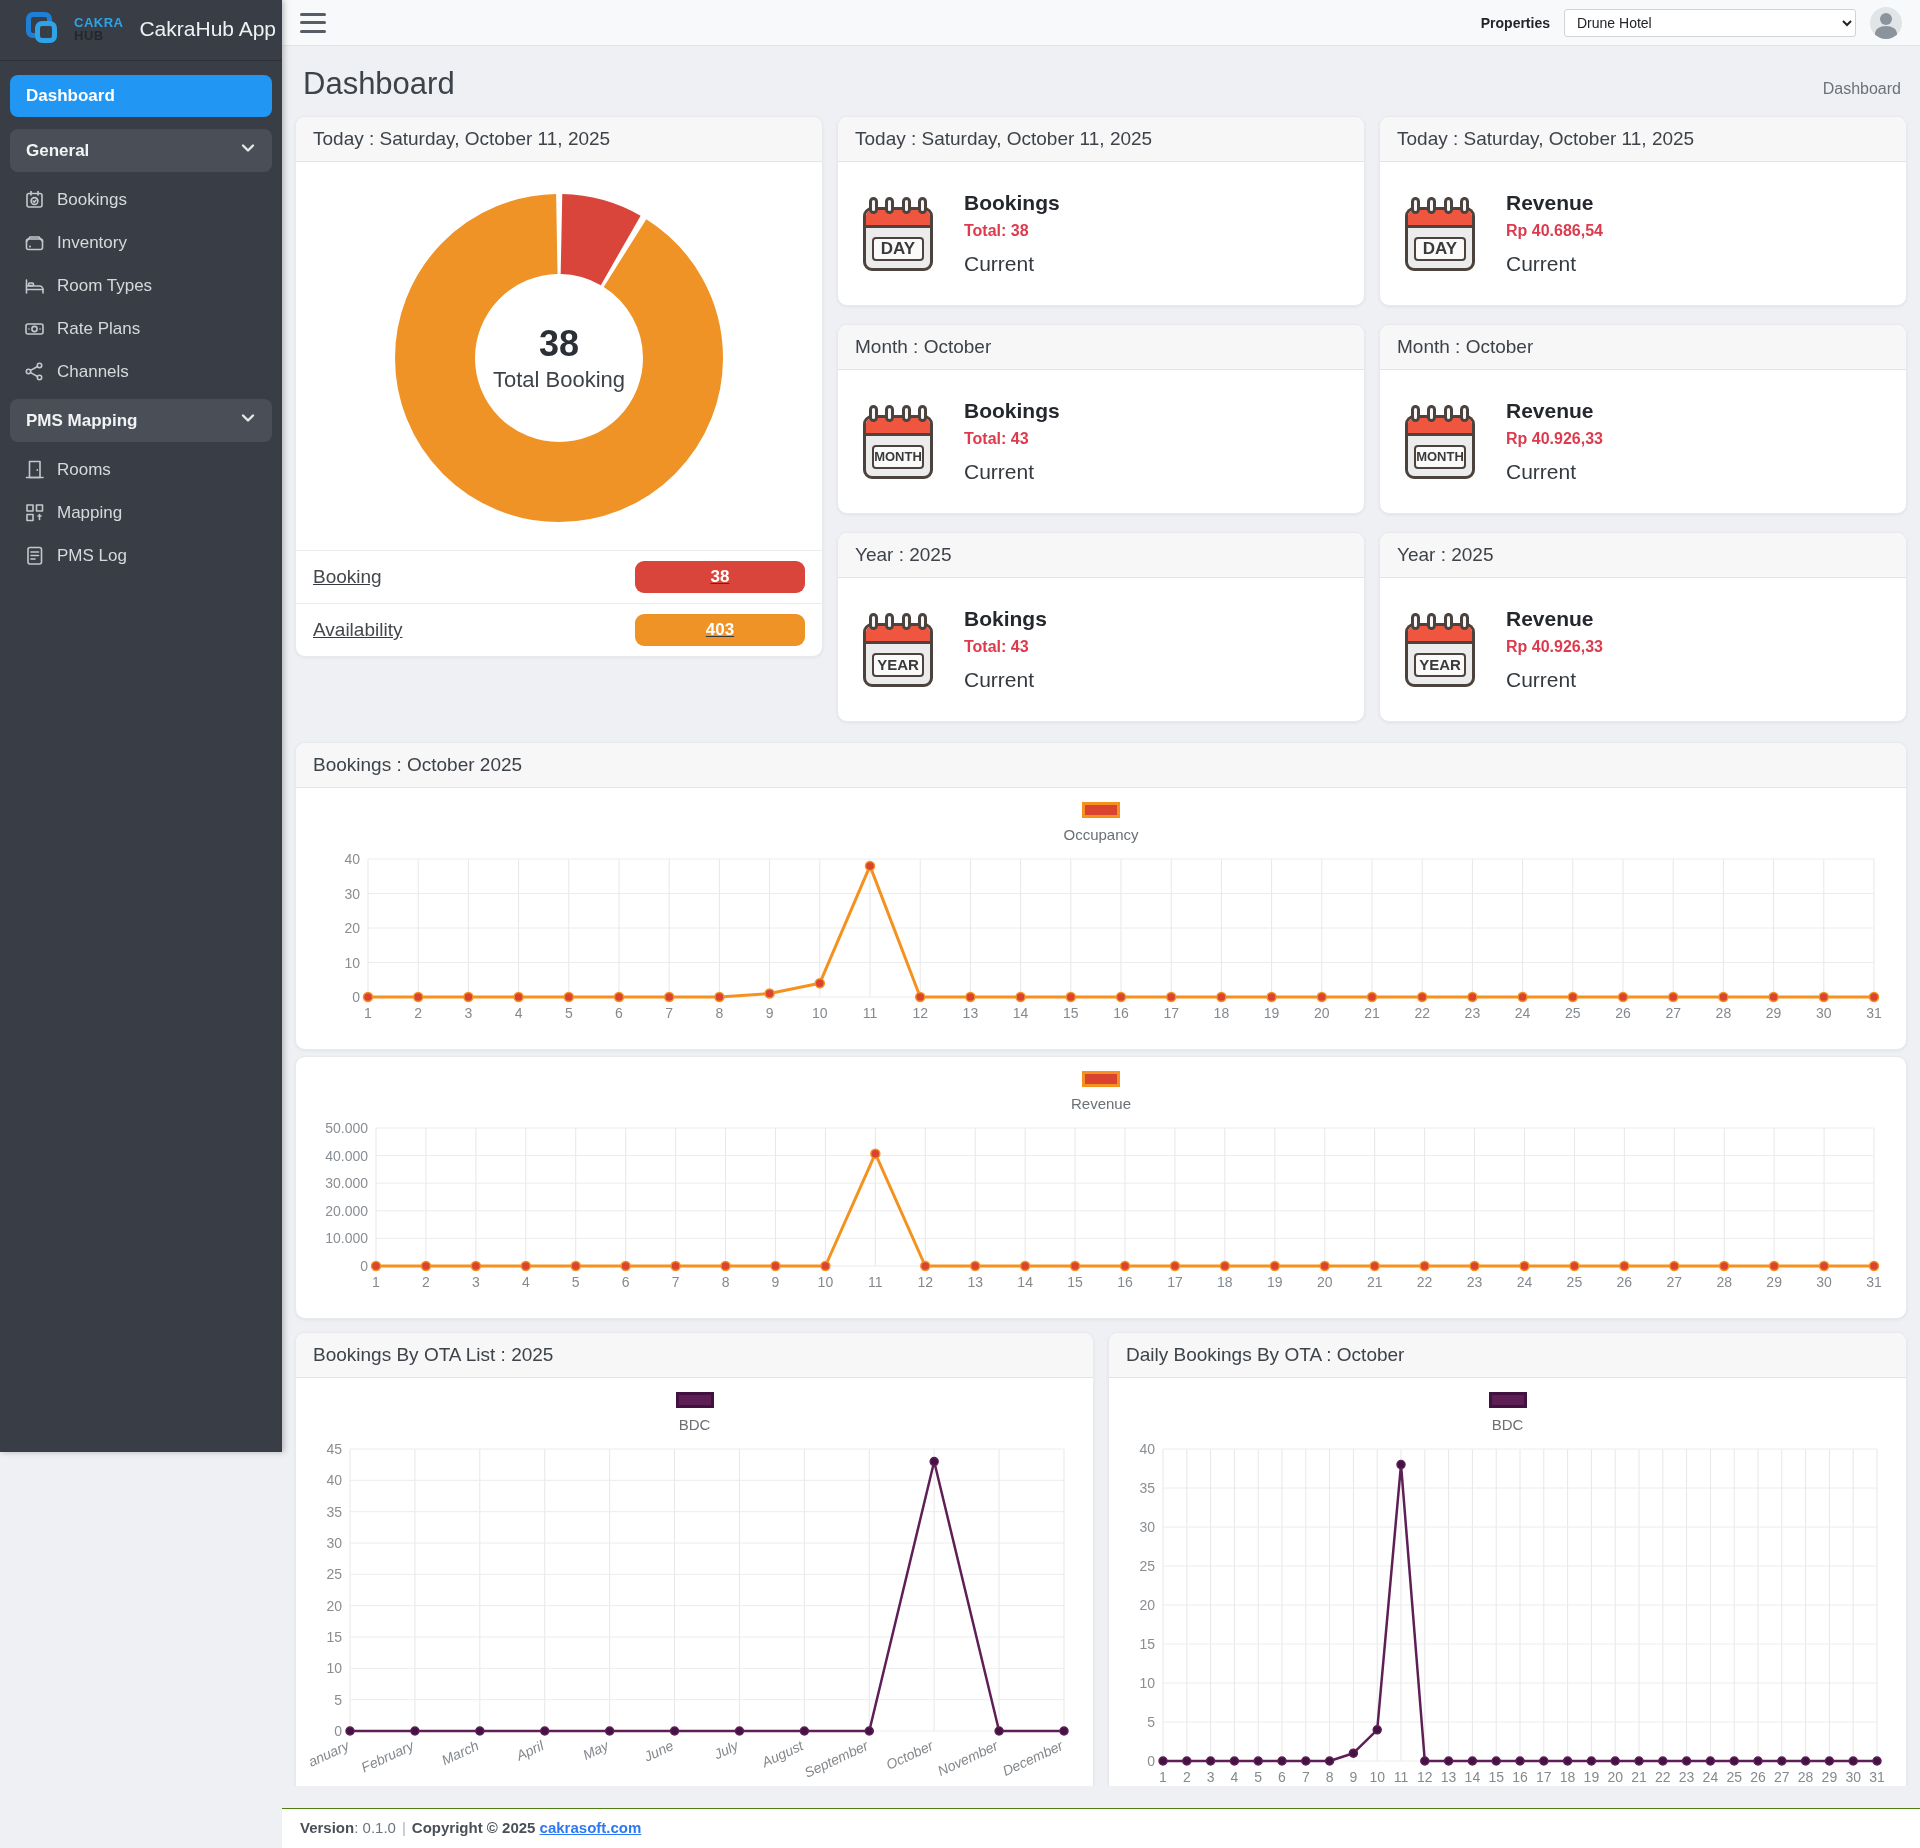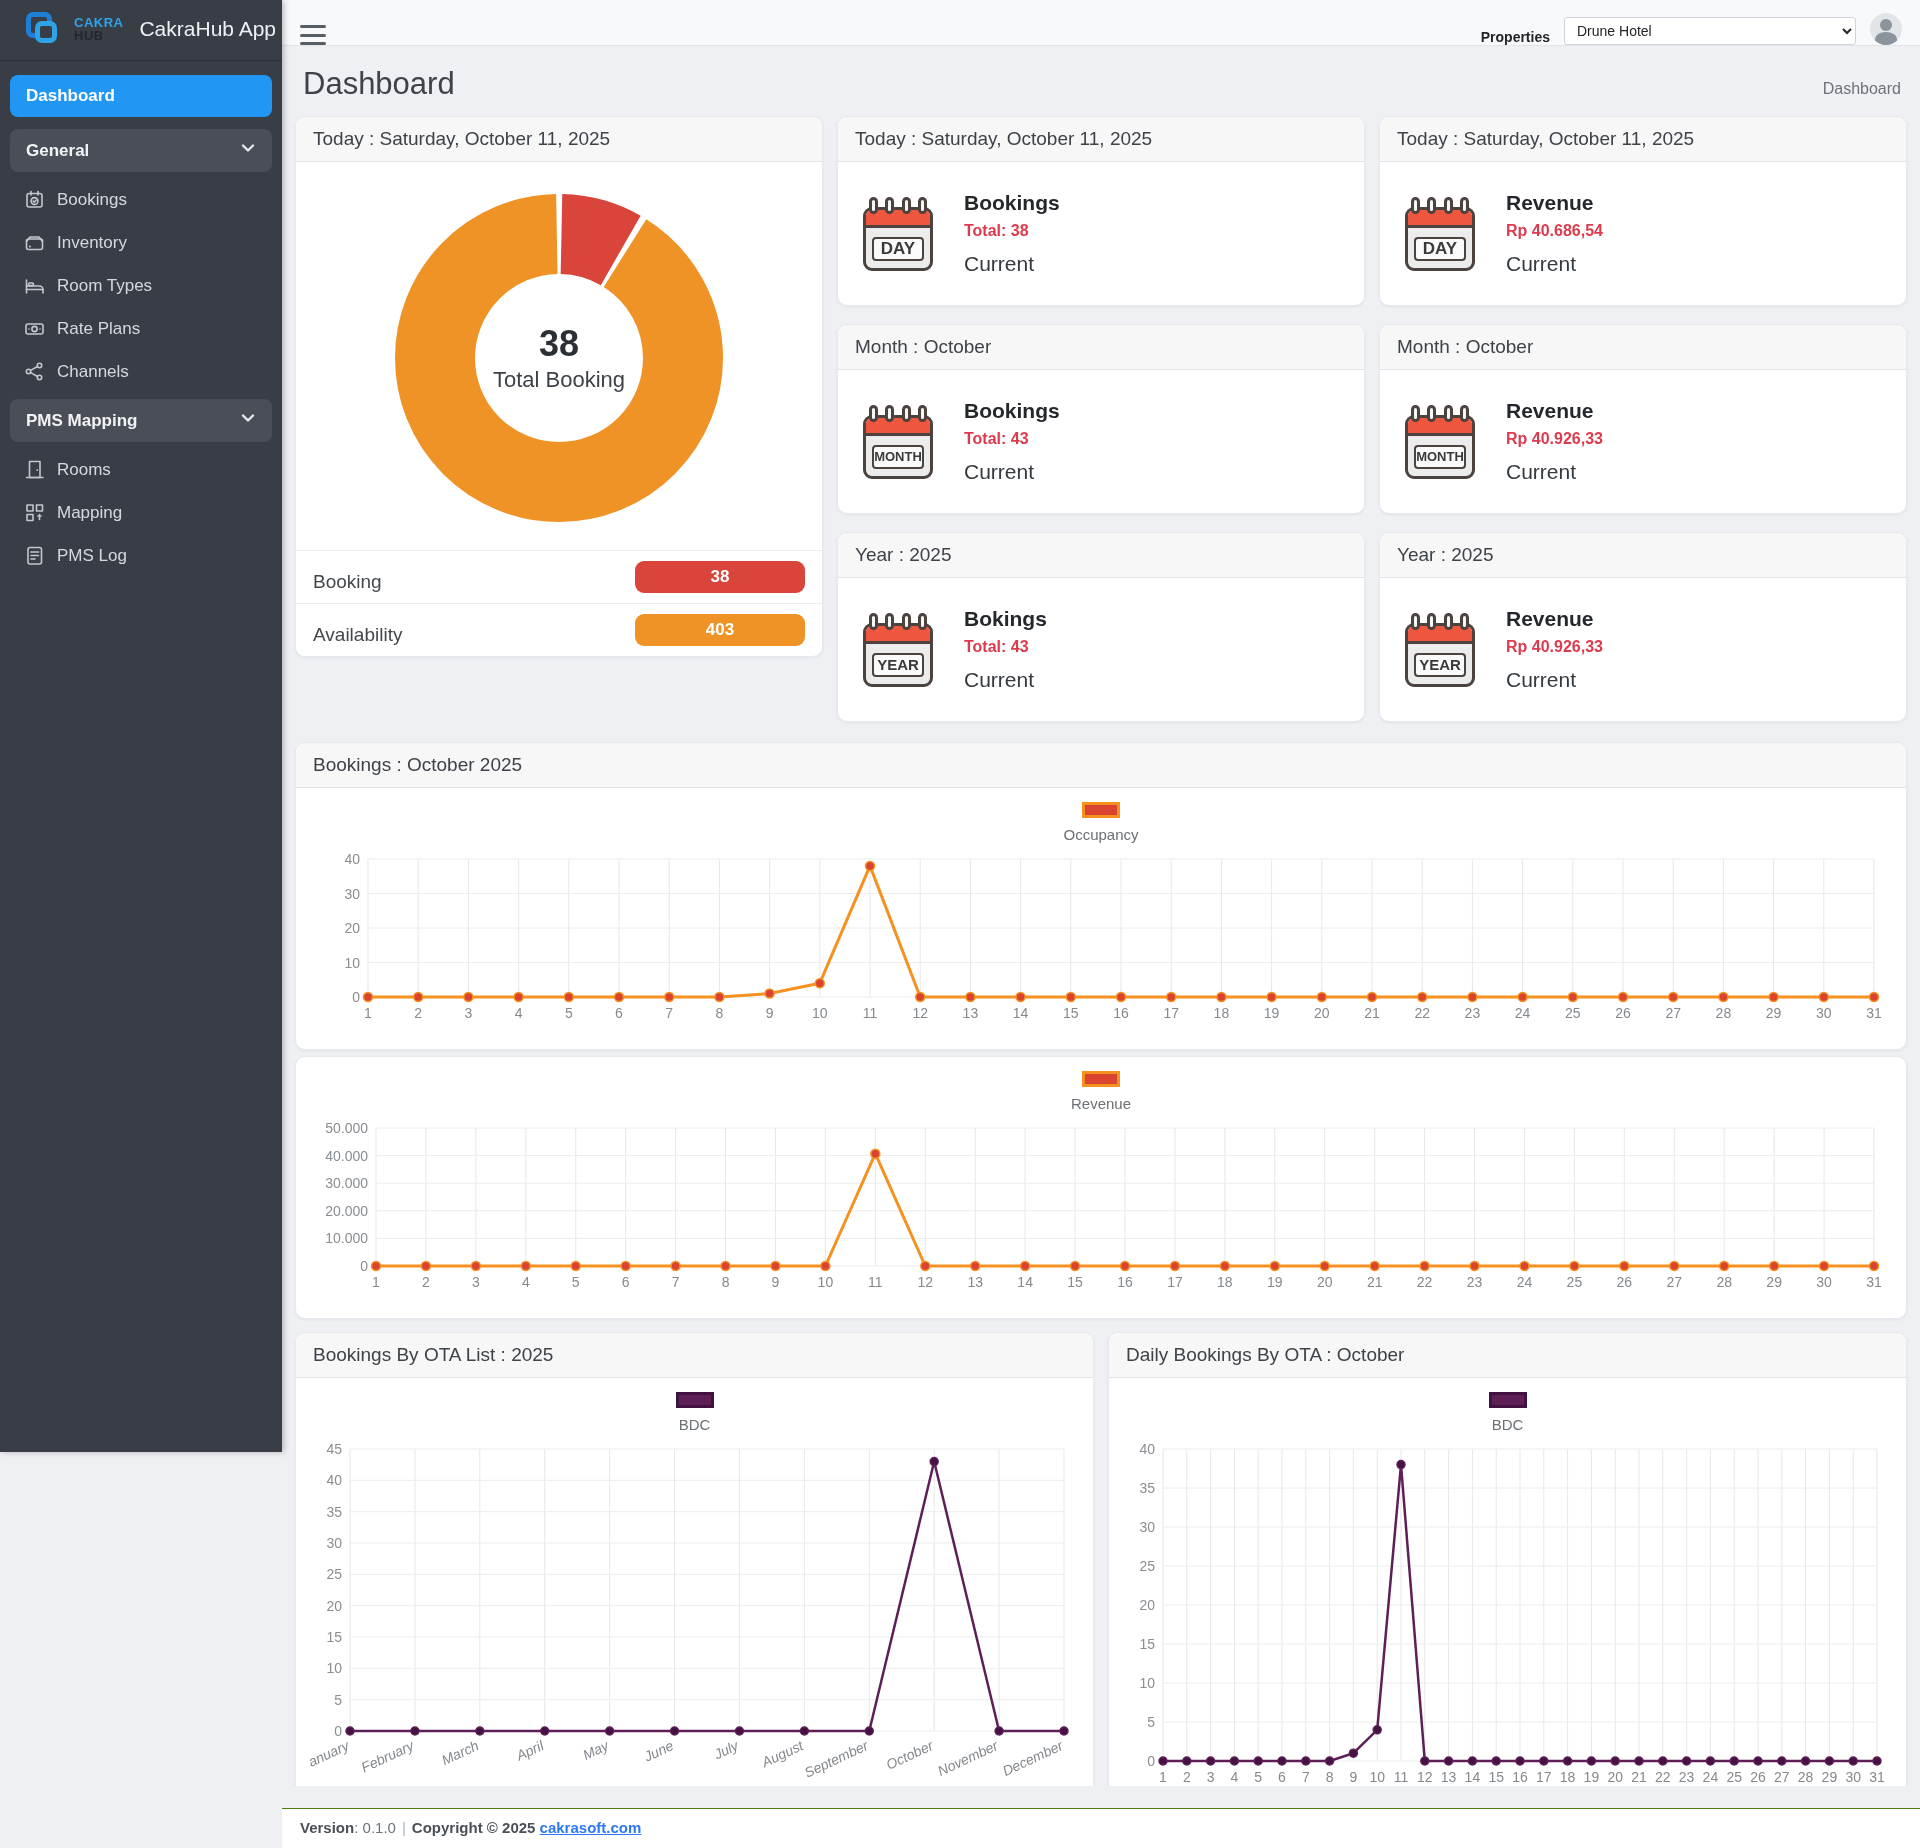--- a/index.html
+++ b/index.html
@@ -18,21 +18,21 @@
   .app-title { color:#eef1f4; font-size:21px; font-weight:400; white-space:nowrap; }
   .menu { padding:14px 10px; display:flex; flex-direction:column; gap:4px; }
   .menu-item { display:flex; align-items:center; gap:12px; color:#d6d9dc; font-size:17px; padding:9px 14px; border-radius:8px; cursor:pointer; }
   .menu-item .mi-icon { width:21px; height:21px; display:inline-flex; color:#c3c7cb; flex:0 0 auto; }
   .menu-item.active { background:#2196f3; color:#ffffff; font-weight:bold; padding:11px 16px; margin-bottom:4px; }
   .menu-item.group { background:#4a4f57; color:#f2f3f5; font-weight:bold; justify-content:space-between; padding:11px 16px; margin:4px 0; }
   .menu-item.group .chev { width:16px; height:16px; color:#e6e8ea; }
 
   
   .main { flex:1; display:flex; flex-direction:column; height:1848px; }
-  .topbar { height:46px; background:#f8f9fa; border-bottom:1px solid #e2e5e8; display:flex; align-items:flex-end; padding:0 18px; gap:14px; }
+  .topbar { height:46px; background:#f8f9fa; border-bottom:1px solid #e2e5e8; display:flex; align-items:center; padding:0 18px; gap:14px; }
   .hamburger { width:26px; height:20px; display:flex; flex-direction:column; justify-content:space-between; background:none; border:none; cursor:pointer; }
   .hamburger span { display:block; height:3px; background:#565d64; border-radius:2px; }
   .topbar .spacer { flex:1; }
   .prop-label { font-size:14px; font-weight:bold; color:#212529; }
   .prop-select { width:292px; height:28px; font-size:14px; color:#212529; background:#ffffff; border:1px solid #ced4da; border-radius:3px; padding:0 8px; font-family:"Liberation Sans",sans-serif; }
   .avatar { width:32px; height:32px; border-radius:50%; background:#e2e5e8; position:relative; overflow:hidden; border:none; cursor:pointer; }
   .avatar .head { position:absolute; left:50%; top:6px; transform:translateX(-50%); width:12px; height:12px; border-radius:50%; background:#8b949c; }
   .avatar .body { position:absolute; left:50%; top:19px; transform:translateX(-50%); width:22px; height:14px; border-radius:50% 50% 0 0; background:#8b949c; }
 
   .content { flex:1; padding:16px 13px 0 13px; overflow:hidden; }
@@ -47,21 +47,21 @@
   .stat-col { display:flex; flex-direction:column; gap:18px; }
 
   
   .donut-card { }
   .donut-body { padding:0; }
   .donut-wrap { position:relative; width:340px; height:340px; margin:26px auto 22px auto; }
   .donut-center { position:absolute; inset:0; display:flex; flex-direction:column; align-items:center; justify-content:center; gap:2px; }
   .donut-center .v { font-size:36px; font-weight:bold; color:#2b3036; }
   .donut-center .t { font-size:22px; color:#3d4349; }
   .donut-rows { border-top:1px solid #ececee; }
-  .donut-row { display:flex; align-items:flex-end; justify-content:space-between; padding:10px 17px; }
+  .donut-row { display:flex; align-items:center; justify-content:space-between; padding:10px 17px;text-decoration:underline; }
   .donut-row + .donut-row { border-top:1px solid #ececee; }
   .donut-row .lbl { font-size:19px; color:#43484d; }
   .donut-row .badge { width:170px; text-align:center; color:#fff; font-weight:bold; font-size:17px; padding:6px 0; border-radius:9px; }
 
   
   .stat-body { display:flex; align-items:center; gap:28px; padding:22px 22px; min-height:143px; }
   .stat-text { display:flex; flex-direction:column; gap:7px; }
   .stat-title { font-size:21px; font-weight:bold; color:#24282d; }
   .stat-total { font-size:16px; font-weight:bold; color:#dd3b4d; }
   .stat-sub { font-size:21px; color:#343a40; margin-top:5px; }

